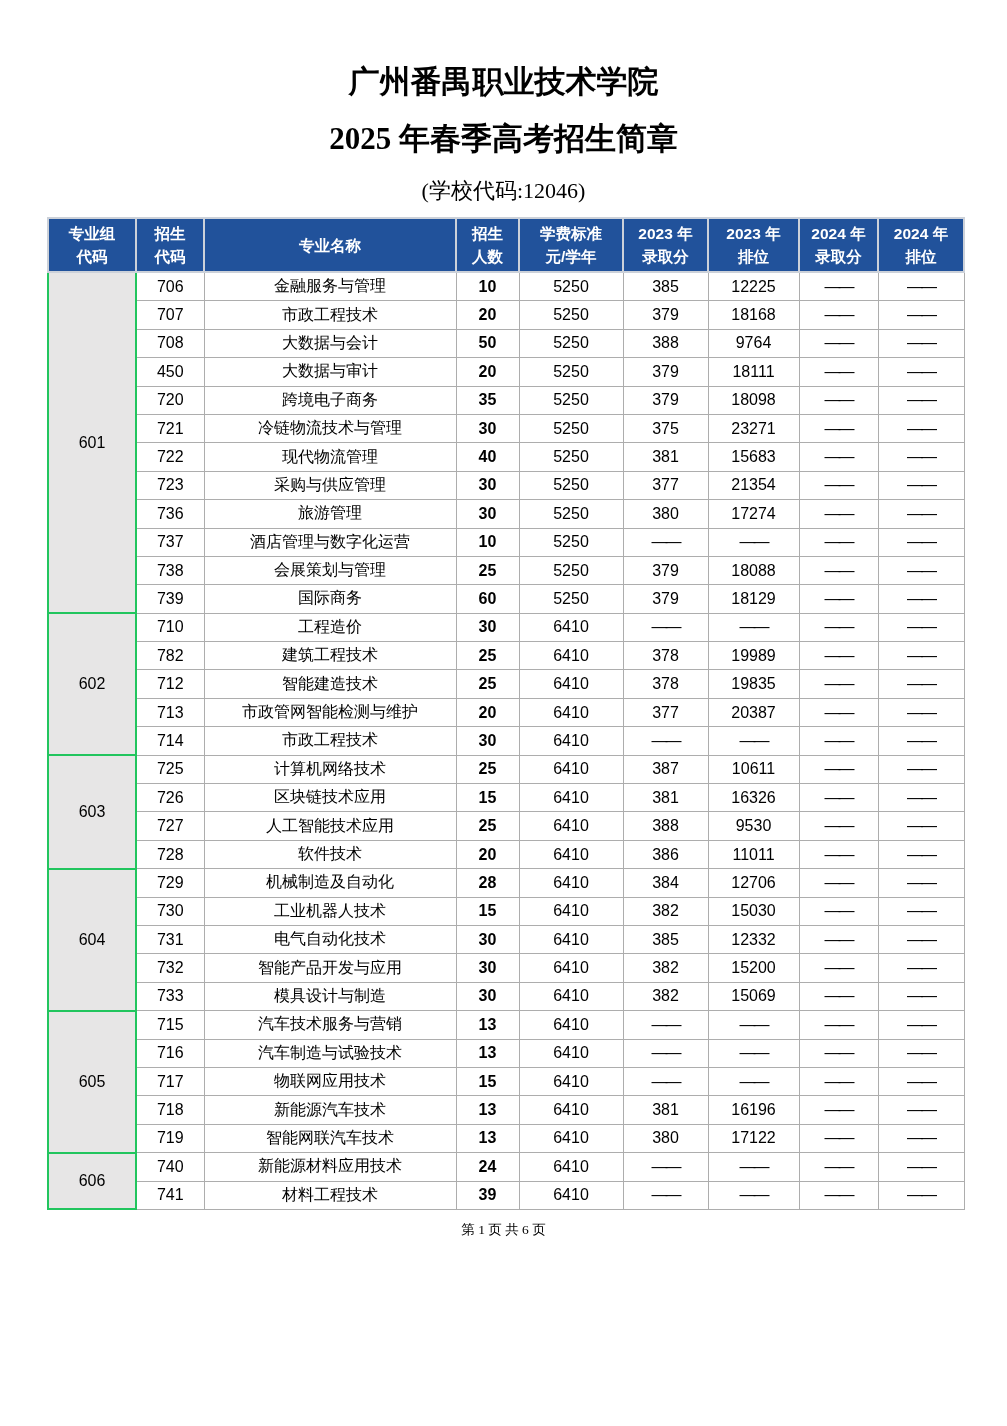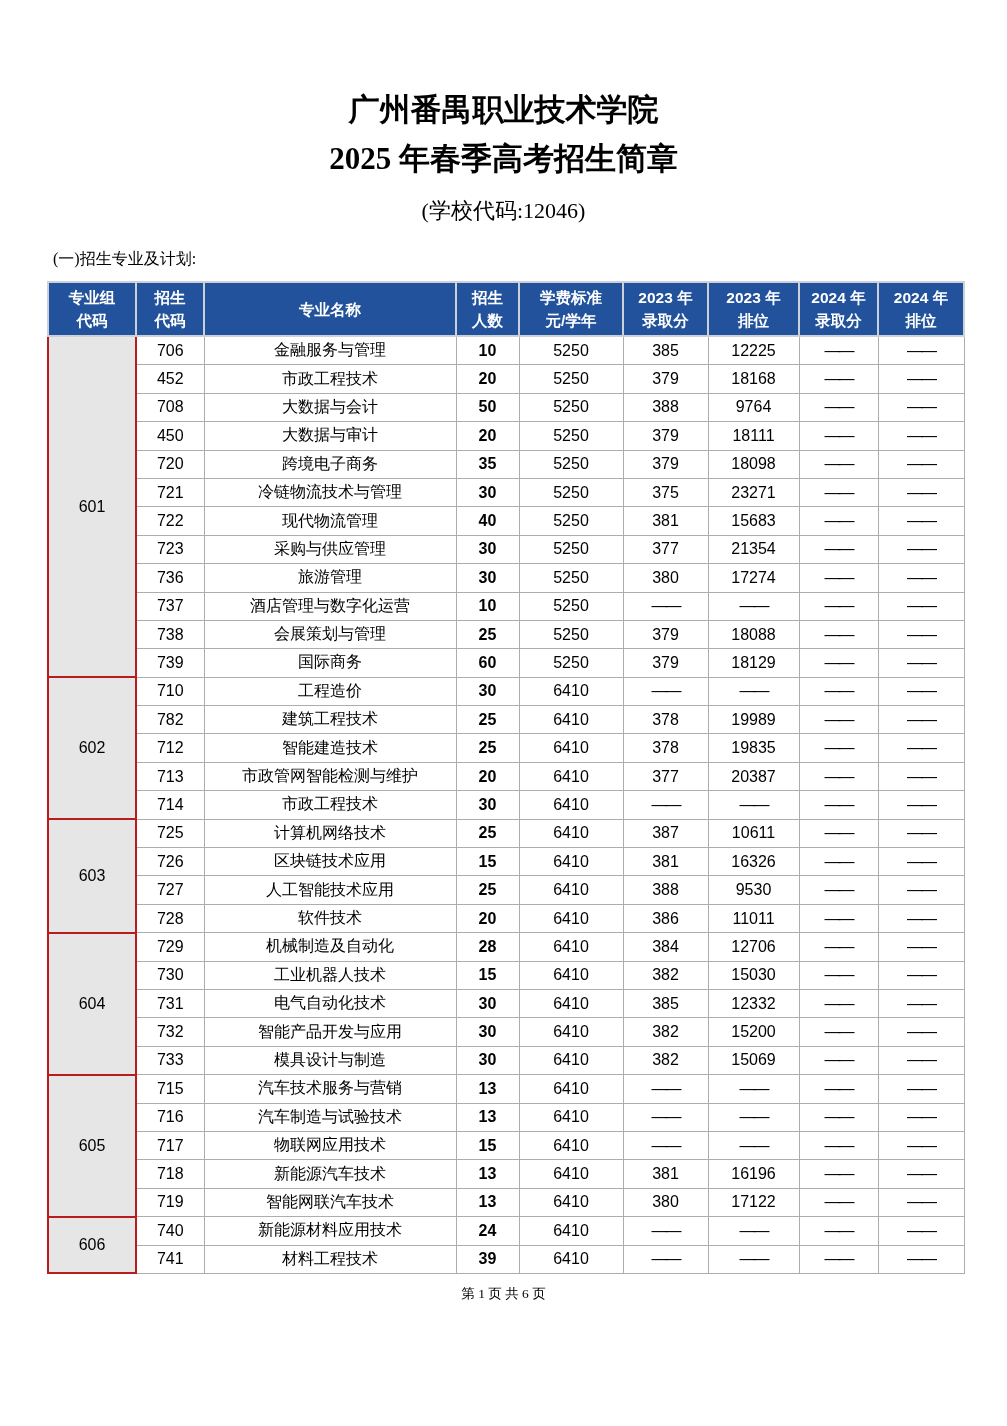--- a/index.html
+++ b/index.html
@@ -16,22 +16,22 @@
     color: #000000;
     overflow: hidden;
   }
   .title-line1, .title-line2 {
     text-align: center;
     font-family: "Liberation Serif", "DejaVu Serif", serif;
     font-weight: bold;
     font-size: 31px;
     line-height: 36px;
   }
-  .title-line1 { padding-top: 92px; }
-  .title-line2 { margin-top: 13px; }
+  .title-line1 { padding-top: 64px; }
+  .title-line2 { margin-top: 21px; }
   .code-line {
     text-align: center;
     font-family: "Liberation Serif", "DejaVu Serif", serif;
     font-size: 22px;
     font-weight: 500;
     margin-top: 19px;
   }
   .section-heading {
     font-family: "Liberation Serif", "DejaVu Serif", serif;
     font-weight: bold;
@@ -68,40 +68,39 @@
     text-align: center;
     vertical-align: middle;
     font-size: 16px;
     padding: 0;
     background: #ffffff;
     overflow: hidden;
     white-space: nowrap;
   }
   table.plan-table td.group-cell {
     background: #e7e6e6;
-    border: 2px solid #b91c1c;
+    border: 2px solid #22c55e;
     font-size: 16px;
   }
   table.plan-table td.plan-col { font-weight: bold; }
   table.plan-table td.dash-cell { letter-spacing: -2px; }
   .footer-text {
     text-align: center;
     font-family: "Liberation Serif", "DejaVu Serif", serif;
     font-size: 13.5px;
     margin-top: 11px;
   }
 </style>
 </head>
 <body>
 
 <div class="page">
   <div class="title-line1">广州番禺职业技术学院</div>
   <div class="title-line2">2025 年春季高考招生简章</div>
   <div class="code-line">(学校代码:12046)</div>
-  <div class="subsection-heading">(一)招生专业及计划:</div>
 
   <table class="plan-table">
     <colgroup>
         <col style="width: 88px;">
         <col style="width: 68px;">
         <col style="width: 252px;">
         <col style="width: 63px;">
         <col style="width: 104px;">
         <col style="width: 85px;">
         <col style="width: 91px;">
@@ -135,21 +134,21 @@
           <td>706</td>
           <td>金融服务与管理</td>
           <td class="plan-col">10</td>
           <td>5250</td>
           <td>385</td>
           <td>12225</td>
           <td class="dash-cell">——</td>
           <td class="dash-cell">——</td>
         </tr>
         <tr>
-          <td>452</td>
+          <td>707</td>
           <td>市政工程技术</td>
           <td class="plan-col">20</td>
           <td>5250</td>
           <td>379</td>
           <td>18168</td>
           <td class="dash-cell">——</td>
           <td class="dash-cell">——</td>
         </tr>
         <tr>
           <td>708</td>

